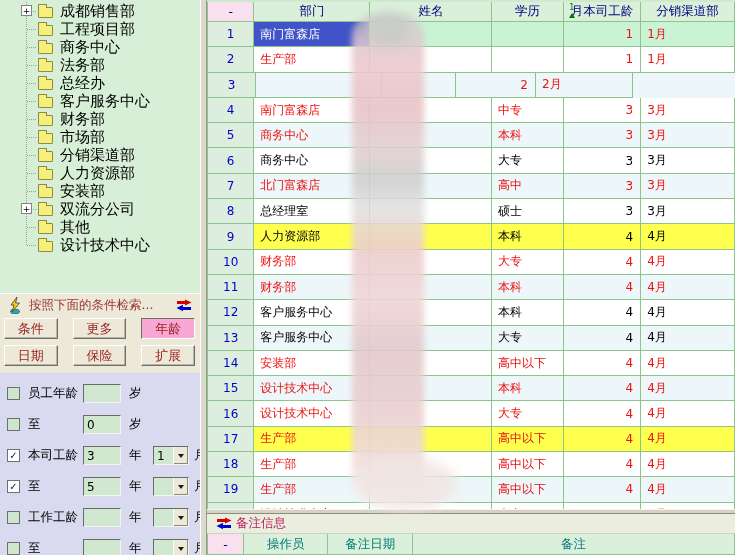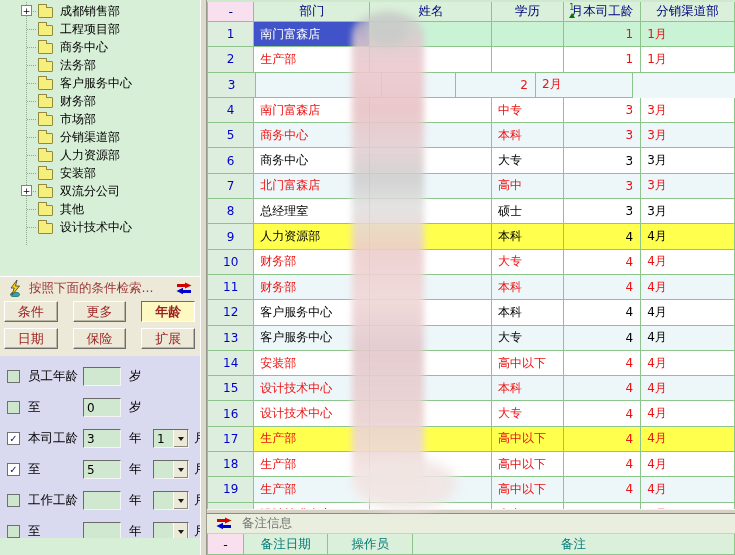--- a/index.html
+++ b/index.html
@@ -11,32 +11,32 @@
   .tree-inner { position:relative; }
   .tree-inner::before { content:""; position:absolute; left:26px; top:0; height:243px; border-left:1px dotted #8fa98f; }
   .titem { position:relative; height:18px; display:flex; align-items:center; padding-left:38px; white-space:nowrap; }
   .titem::before { content:""; position:absolute; left:27px; top:9px; width:9px; border-top:1px dotted #8fa98f; }
   .exp { position:absolute; left:21px; top:3px; width:11px; height:11px; background:#fff; border:1px solid #848484;
          font-size:9px; line-height:8px; display:none; align-items:center; justify-content:center; color:#000; z-index:2; }
   .exp.show { display:flex; }
   .folder { width:15px; height:11px; background:#f5ef7c; border:1px solid #948942; border-radius:1px; position:relative; flex:none; margin-top:2px; }
   .folder::before { content:""; position:absolute; left:-1px; top:-4px; width:7px; height:3px; background:#f5ef7c;
                     border:1px solid #948942; border-bottom:none; border-radius:1px 1px 0 0; }
-  .tlabel { margin-left:7px; font-size:12px; }
+  .tlabel { margin-left:7px; font-size:15px; }
 
   
-  .filter { position:absolute; left:0; top:276px; width:200px; height:262px; background:#ece9d8;
+  .filter { position:absolute; left:0; top:293px; width:200px; height:262px; background:#ece9d8;
             border-top:1px solid #fff; display:flex; flex-direction:column; overflow:hidden; }
   .fheader { height:23px; display:flex; align-items:center; padding:0 7px 0 8px; flex:none; }
   .ftitle { flex:1; color:#9c3434; margin-left:6px; white-space:nowrap; overflow:hidden; font-size:12.5px; }
   .fbtns { display:grid; grid-template-columns:1fr 1fr 1fr; gap:6px 15px; padding:1px 5px 7px 4px; flex:none; }
   .fbtn { height:21px; background:#ece9d8; border:1px solid; border-color:#ffffff #6d6d6d #6d6d6d #ffffff;
           box-shadow:inset -1px -1px 0 #b9b5a5; color:#9c2222; display:flex; align-items:center; justify-content:center;
           font-size:13px; cursor:default; }
-  .fbtn.pressed { border-color:#6d6d6d #ffffff #ffffff #6d6d6d; box-shadow:none; background:#fef9c3;font-weight:bold; }
+  .fbtn.pressed { border-color:#6d6d6d #ffffff #ffffff #6d6d6d; box-shadow:none; background:#f9a8d4; }
   .fform { flex:1; background:#d9d9ef; padding-top:5px; overflow:hidden; }
   .frow { height:31px; display:flex; align-items:center; padding-left:7px; }
   .cb { width:13px; height:13px; flex:none; background:#cde6cd; border:1px solid #707070; display:flex;
         align-items:center; justify-content:center; font-size:10px; line-height:10px; color:#14145e; }
   .cb.checked { background:#ffffff; }
   .flabel { width:55px; margin-left:8px; flex:none; font-size:12.5px; white-space:nowrap; }
   .finput { width:38px; height:19px; flex:none; background:#cfe8cf; border:1px solid; border-color:#6a6a6a #f4f4f4 #f4f4f4 #6a6a6a;
             padding:0 3px; display:flex; align-items:center; }
   .funit { margin-left:8px; width:15px; flex:none; font-size:12.5px; }
   .fselwrap { display:flex; align-items:center; }
@@ -92,21 +92,21 @@
   .blurB { position:absolute; left:160px; top:12px; width:42px; height:34px; border-radius:50%;
            background:rgba(200,203,200,0.8); filter:blur(4px); pointer-events:none; z-index:5; }
   .blurC { position:absolute; left:150px; top:458px; width:100px; height:52px; border-radius:50%;
            background:rgba(240,228,226,0.85); filter:blur(6px); pointer-events:none; z-index:5; }
 
   
   .sep { position:absolute; left:0; top:509px; width:528px; height:5px; background:#d6d2c6;
          border-top:1px solid #f5f4ee; border-bottom:1px solid #8f8c7f; }
   .nbar { position:absolute; left:0; top:514px; width:528px; height:20px; background:#e9eedf;
           display:flex; align-items:center; padding-left:8px; border-bottom:1px solid #cdd1c1; }
-  .ntitle { color:#737373; margin-left:9px; font-size:12.5px; }
+  .ntitle { color:#be185d; margin-left:3px; font-size:12.5px; }
   .nhead { position:absolute; left:0; top:534px; width:528px; height:21px; display:flex; overflow:hidden; }
   .nhcell { display:flex; align-items:center; justify-content:center; background:#daf0da; color:#007878;
             border-right:1px solid #8cc48c; border-bottom:1px solid #8cc48c; height:100%; font-size:12.5px; }
   .nhcell.pink { background:#f8e0ef; border-left:1px solid #8cc48c; color:#00007f; }
   .nw0{width:49px} .nw1{width:113px} .nw2{width:113px} .nw3{width:432px}
 
   .icon-svg { flex:none; display:block; }
 </style>
 </head>
 <body>
@@ -133,20 +133,25 @@
           <span class="folder"></span>
           <span class="tlabel">商务中心</span>
         </div>
 
         <div class="titem">
 
           <span class="folder"></span>
           <span class="tlabel">法务部</span>
         </div>
 
+        <div class="titem">
+
+          <span class="folder"></span>
+          <span class="tlabel">总经办</span>
+        </div>
 
         <div class="titem">
 
           <span class="folder"></span>
           <span class="tlabel">客户服务中心</span>
         </div>
 
         <div class="titem">
 
           <span class="folder"></span>
@@ -522,19 +527,19 @@
       <svg class="icon-svg" width="18" height="13" viewBox="0 0 18 13">
         <path fill="#d40000" d="M2 2h8v3H2z"></path>
           <path fill="#d40000" d="M10 0.5L16.5 3.5 10 6.5z"></path>
         <path fill="#0000cc" d="M8 8h8v3H8z"></path>
           <path fill="#0000cc" d="M8 5.8L1.5 9 8 12.2z"></path>
       </svg>
       <span class="ntitle">备注信息</span>
     </div>
     <div class="nhead">
       <div class="nhcell pink nw0">-</div>
+      <div class="nhcell nw2">操作员</div>
       <div class="nhcell nw1">备注日期</div>
-      <div class="nhcell nw2">操作员</div>
       <div class="nhcell nw3">备注</div>
     </div>
   </div>
 
 </div>
 
 </body></html>

